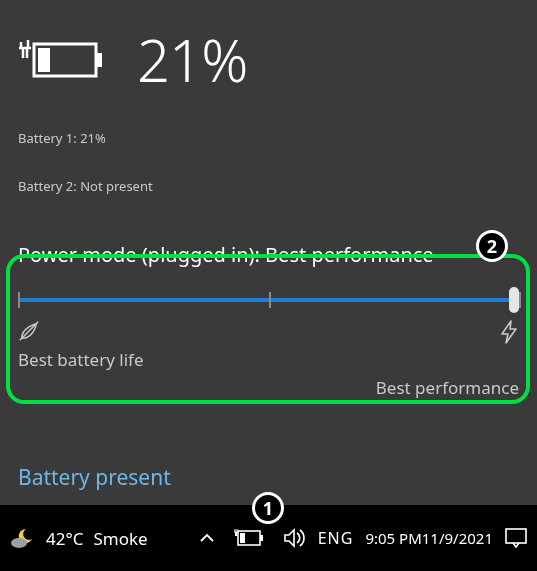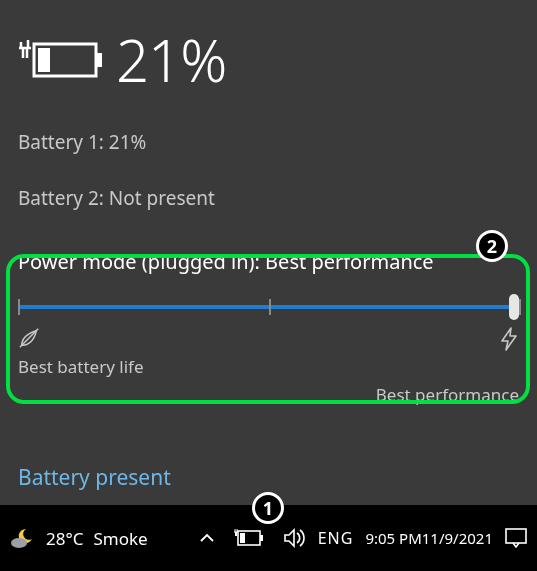--- a/index.html
+++ b/index.html
@@ -2,25 +2,25 @@
 <html><head>
 <meta charset="utf-8">
 <style>
   * { box-sizing: border-box; margin: 0; padding: 0; }
   html, body { width: 537px; height: 571px; overflow: hidden; font-family: "Segoe UI", system-ui, sans-serif; background: #000; }
   .flyout {
     position: absolute; left: 0; top: 0; width: 537px; height: 505px;
     background: #3a3a3a; color: #e8e8e8; padding: 20px 18px 14px 18px;
     display: flex; flex-direction: column;
   }
-  .hero { display: flex; align-items: center; gap: 12px; margin-bottom: 30px; }
+  .hero { display: flex; align-items: center; gap: 33px; margin-bottom: 30px; }
   .battery-glyph { flex: 0 0 auto; }
   .percent { font-size: 58px; font-weight: 300; color: #fff; letter-spacing: -1px; }
-  .line { font-size: 19px; color: #c9c9c9; margin-bottom: 30px; }
-  .power-block { position: relative; margin-top: 7px; }
+  .line { font-size: 13px; color: #c9c9c9; margin-bottom: 30px; }
+  .power-block { position: relative; margin-top: 16px; }
   .power-label { font-size: 20px; color: #fff; margin-bottom: 20px; }
   .slider-wrap { position: relative; height: 24px; margin-bottom: 8px; }
   .track { position: absolute; left: 0; right: 0; top: 50%; height: 4px; background: #1f7dd3; transform: translateY(-50%); }
   .tick { position: absolute; top: 50%; width: 2px; height: 16px; background: #8a8a8a; transform: translateY(-50%); }
   .thumb { position: absolute; top: 50%; width: 10px; height: 26px; border-radius: 5px; background: #e6e6e6; transform: translate(-50%, -50%); }
   .slider-labels { display: flex; justify-content: space-between; align-items: flex-start; }
   .sl { display: flex; flex-direction: column; gap: 6px; font-size: 17px; color: #c9c9c9; }
   .sl.left { align-items: flex-start; }
   .sl.right { align-items: flex-end; gap: 32px; }
   .spacer { flex: 1; }
@@ -111,21 +111,21 @@
 <div class="annot-badge" style="left:252px; top:492px;">1</div>
 
 <div class="taskbar">
   <div class="wx tray-item">
     <span>
       <svg width="26" height="26" viewBox="0 0 26 26">
         <path d="M16 4 A7 7 0 1 0 22 14 A5 5 0 0 1 16 4 Z" fill="#f4c94b"></path>
         <ellipse cx="9" cy="18" rx="8" ry="5" fill="#9aa0a6"></ellipse>
       </svg>
     </span>
-    <span>28°C</span>
+    <span>42°C</span>
     <span>Smoke</span>
   </div>
 
   <div class="tray">
     <div class="tray-item">
       <span>
         <svg width="16" height="16" viewBox="0 0 16 16">
             <path d="M2 11 L8 5 L14 11" stroke="#fff" stroke-width="1.8" fill="none"></path>
           </svg>
       </span>

